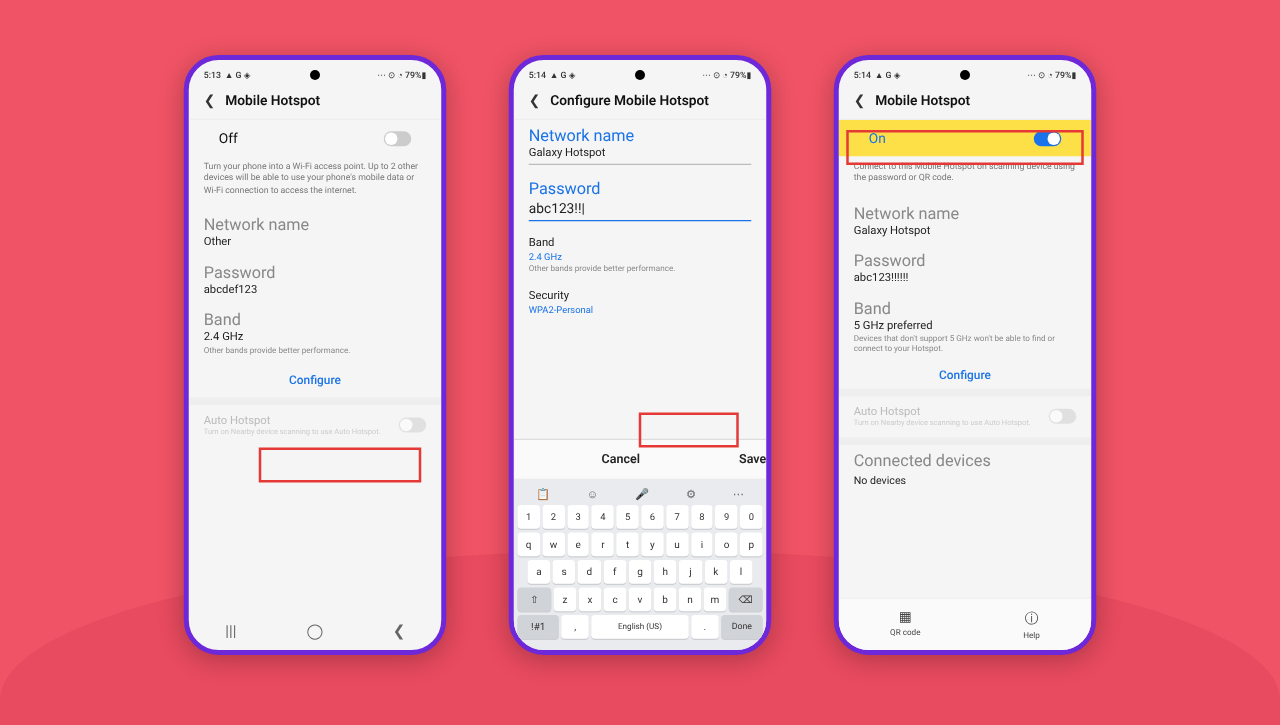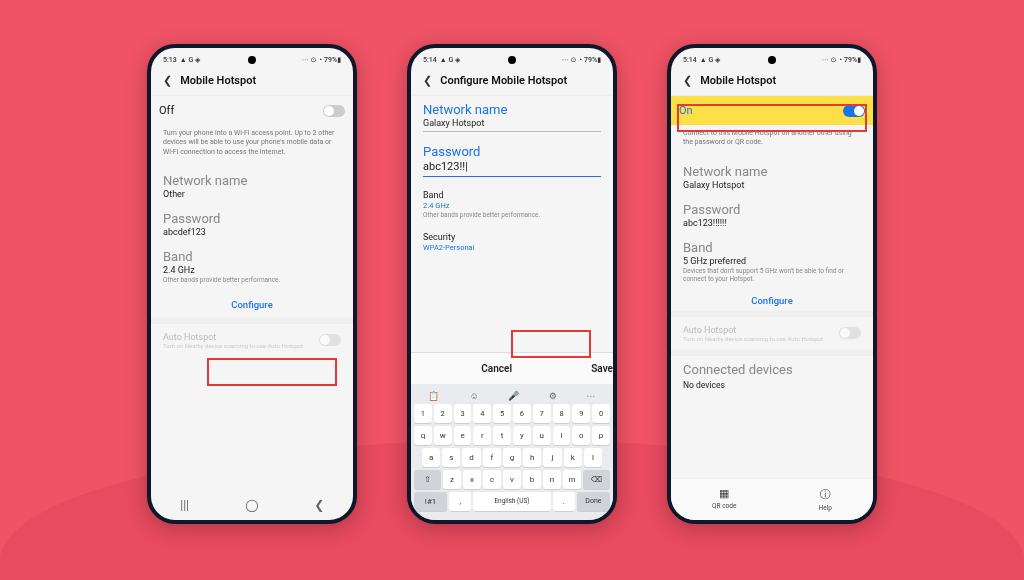--- a/index.html
+++ b/index.html
@@ -24,21 +24,21 @@
     display: flex;
     justify-content: center;
     gap: 50px;
     padding-top: 44px;
   }
   .phone {
     width: 210px;
     height: 480px;
     background: #f5f5f5;
     border-radius: 28px;
-    border: 4px solid #0f172a;
+    border: 4px solid #6d28d9;
     box-shadow: 0 4px 20px rgba(0,0,0,0.25);
     position: relative;
     overflow: hidden;
     display: flex;
     flex-direction: column;
   }
   .camera {
     position: absolute;
     top: 8px; left: 50%;
     transform: translateX(-50%);
@@ -64,21 +64,21 @@
     padding: 6px 12px 8px;
     border-bottom: 1px solid #eee;
   }
   .back-icon { font-size: 11px; color: #333; }
   .header-title { font-size: 11px; font-weight: 600; color: #111; }
   .content { flex: 1; overflow: hidden; display: flex; flex-direction: column; }
   .row {
     display: flex;
     justify-content: space-between;
     align-items: center;
-    padding: 8px 8px;
+    padding: 8px 24px;
   }
   .row-title { font-size: 11px; color: #111; }
   .toggle {
     width: 22px; height: 12px;
     background: #ccc;
     border-radius: 6px;
     position: relative;
   }
   .toggle::after {
     content: '';
@@ -391,21 +391,21 @@
     </div>
     <div class="header">
       <span class="back-icon">❮</span>
       <span class="header-title">Mobile Hotspot</span>
     </div>
     <div class="content">
       <div class="row" style="background:#fde047">
         <span class="row-title" style="color:#1a73e8">On</span>
         <span class="toggle on"></span>
       </div>
-      <div class="desc">Connect to this Mobile Hotspot on another other using the password or QR code.</div>
+      <div class="desc">Connect to this Mobile Hotspot on scanning device using the password or QR code.</div>
       <div class="section">
         <div class="label">Network name</div>
         <div class="value">Galaxy Hotspot</div>
       </div>
       <div class="section">
         <div class="label">Password</div>
         <div class="value">abc123!!!!!!</div>
       </div>
       <div class="section">
         <div class="label">Band</div>

